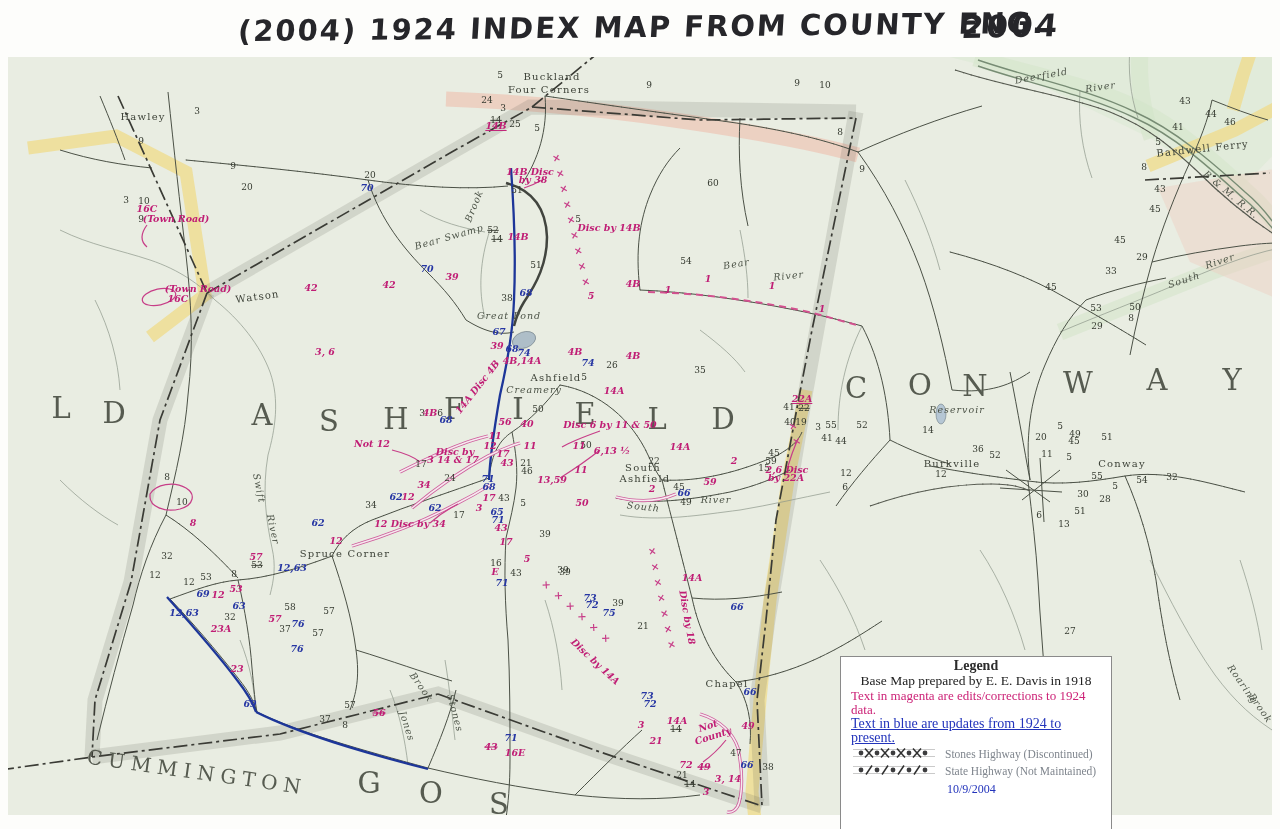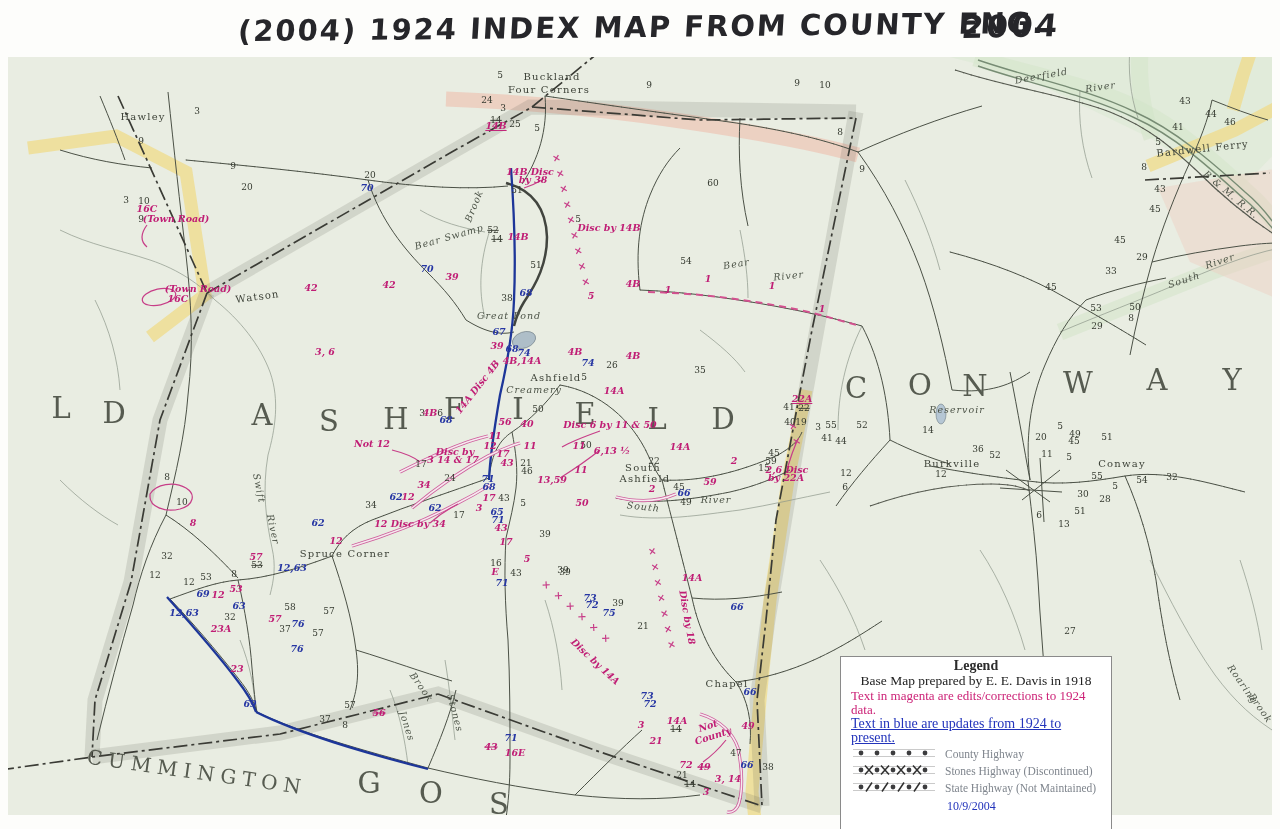--- a/index.html
+++ b/index.html
@@ -564,34 +564,20 @@
     <div class="lg-row">
       <span class="lg-sym">
         <svg width="88" height="12">
           <line x1="2" y1="2.5" x2="84" y2="2.5" stroke="#bdbdbd" stroke-width="0.8"></line>
           <line x1="2" y1="9.5" x2="84" y2="9.5" stroke="#bdbdbd" stroke-width="0.8"></line>
           <circle cx="10" cy="6" r="2.4" fill="#3c3c3e"></circle>
             <circle cx="26" cy="6" r="2.4" fill="#3c3c3e"></circle>
             <circle cx="42" cy="6" r="2.4" fill="#3c3c3e"></circle>
             <circle cx="58" cy="6" r="2.4" fill="#3c3c3e"></circle>
             <circle cx="74" cy="6" r="2.4" fill="#3c3c3e"></circle>
-        </svg>
-      </span>
-      <span class="lg-lab">County Highway</span>
-    </div>
-    <div class="lg-row">
-      <span class="lg-sym">
-        <svg width="88" height="12">
-          <line x1="2" y1="2.5" x2="84" y2="2.5" stroke="#bdbdbd" stroke-width="0.8"></line>
-          <line x1="2" y1="9.5" x2="84" y2="9.5" stroke="#bdbdbd" stroke-width="0.8"></line>
-          <circle cx="10" cy="6" r="2.4" fill="#3c3c3e"></circle>
-            <circle cx="26" cy="6" r="2.4" fill="#3c3c3e"></circle>
-            <circle cx="42" cy="6" r="2.4" fill="#3c3c3e"></circle>
-            <circle cx="58" cy="6" r="2.4" fill="#3c3c3e"></circle>
-            <circle cx="74" cy="6" r="2.4" fill="#3c3c3e"></circle>
           <g stroke="#2f2f2f" stroke-width="1.5">
             <line x1="14" y1="1.5" x2="22" y2="10.5"></line>
               <line x1="22" y1="1.5" x2="14" y2="10.5"></line>
             <line x1="30" y1="1.5" x2="38" y2="10.5"></line>
               <line x1="38" y1="1.5" x2="30" y2="10.5"></line>
             <line x1="46" y1="1.5" x2="54" y2="10.5"></line>
               <line x1="54" y1="1.5" x2="46" y2="10.5"></line>
             <line x1="62" y1="1.5" x2="70" y2="10.5"></line>
               <line x1="70" y1="1.5" x2="62" y2="10.5"></line>
           </g>

